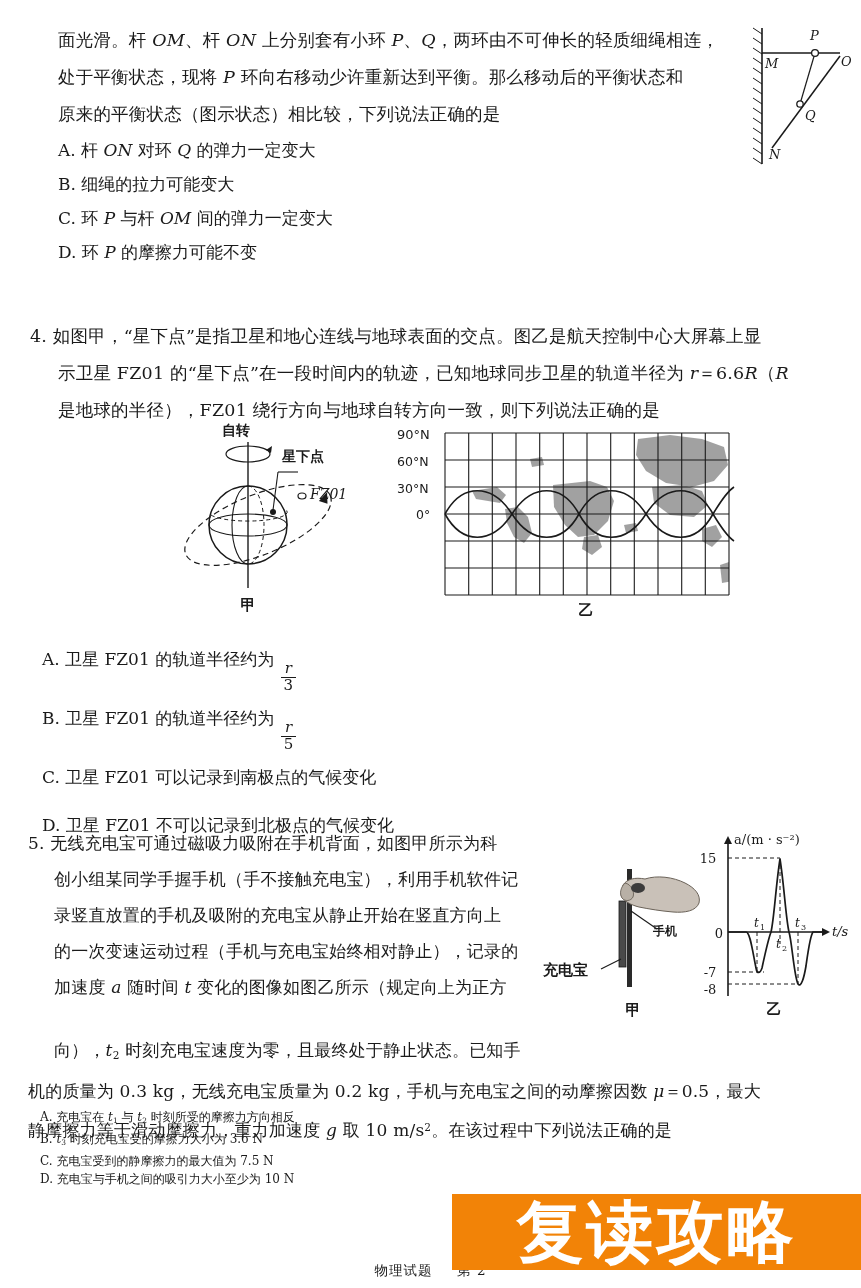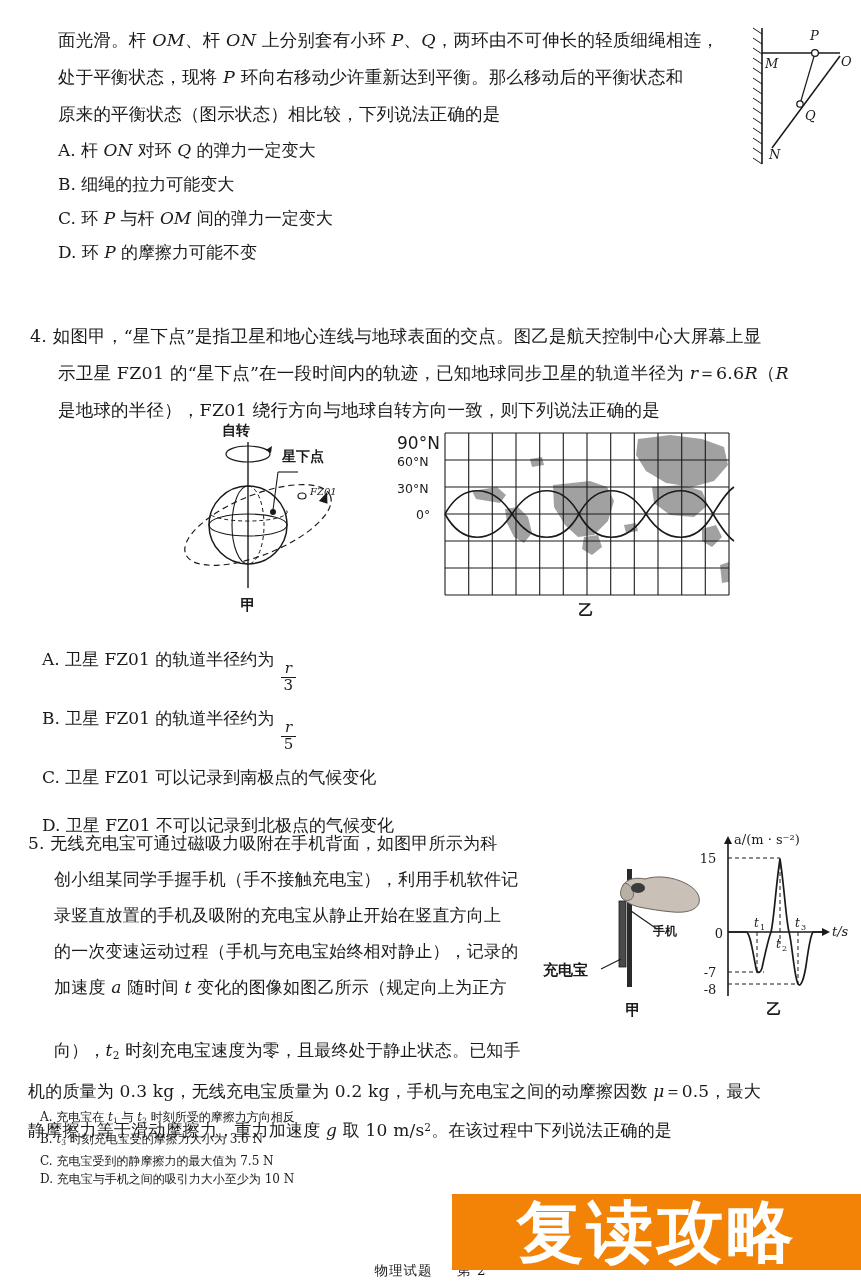--- a/index.html
+++ b/index.html
@@ -238,21 +238,21 @@
 
         <ellipse cx="132" cy="76" rx="4" ry="3" fill="none" stroke="#1a1a1a" stroke-width="1.2"></ellipse>
 
         <circle cx="103" cy="92" r="3" fill="#1a1a1a"></circle>
 
         <path d="M108,52 L128,52" stroke="#1a1a1a" stroke-width="1.1" fill="none"></path>
         <path d="M108,52 L103,90" stroke="#1a1a1a" stroke-width="1.1" fill="none"></path>
       </svg>
       <div class="lbl" style="left:52px; top:2px; font-weight:600;">自转</div>
       <div class="lbl" style="left:112px; top:28px; font-weight:600;">星下点</div>
-      <div class="lbl-it" style="left:140px; top:66px; font-size:10px;">FZ01</div>
+      <div class="lbl-it" style="left:140px; top:66px; font-size:14px;">FZ01</div>
       <div class="figcap" style="left:62px; top:176px; width:32px; font-weight:600;">甲</div>
     </div>
 
     <div id="fig-track">
       <svg width="332" height="200" viewBox="0 0 332 200">
         <defs>
           <clipPath id="mapclip">
             <rect x="43" y="8" width="284" height="162"></rect>
           </clipPath>
         </defs>
@@ -304,21 +304,21 @@
           <path d="M43,89 C60,58 90,58 110,89 C130,120 160,120 177,89"></path>
           <path d="M43,89 C60,120 90,120 110,89 C130,58 160,58 177,89"></path>
 
           <path d="M177,89 C194,58 224,58 244,89 C264,120 294,120 311,89"></path>
           <path d="M177,89 C194,120 224,120 244,89 C264,58 294,58 311,89"></path>
 
           <path d="M311,89 C320,74 326,66 332,62"></path>
           <path d="M311,89 C320,104 326,112 332,116"></path>
         </g>
       </svg>
-      <div class="lbl" style="left:-5px; top:8px; font-size:17px;">90°N</div>
+      <div class="lbl" style="left:-5px; top:2px; font-size:13px;">90°N</div>
       <div class="lbl" style="left:-5px; top:29px; font-size:12.5px;">60°N</div>
       <div class="lbl" style="left:-5px; top:56px; font-size:12.5px;">30°N</div>
       <div class="lbl" style="left:14px; top:82px; font-size:12.5px;">0°</div>
       <div class="figcap" style="left:168px; top:176px; width:32px; font-weight:600;">乙</div>
     </div>
   </div>
 
   <div id="q4opts">
     <div class="opt">
       <span>A.</span>

